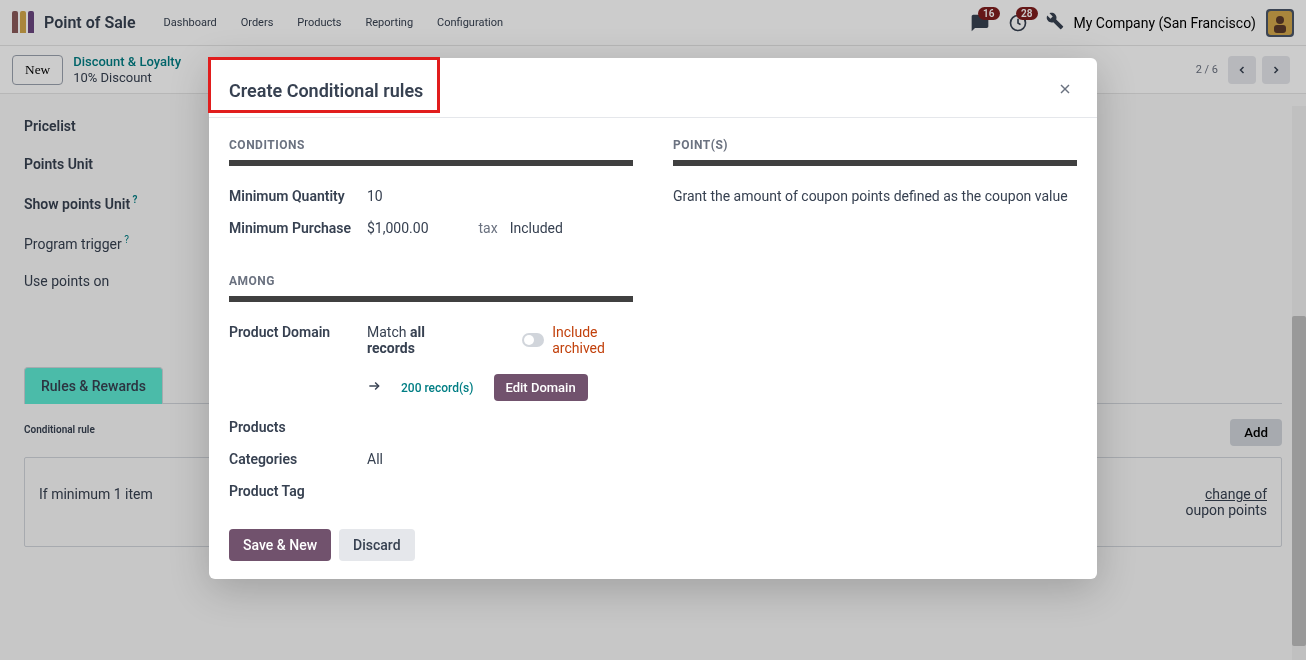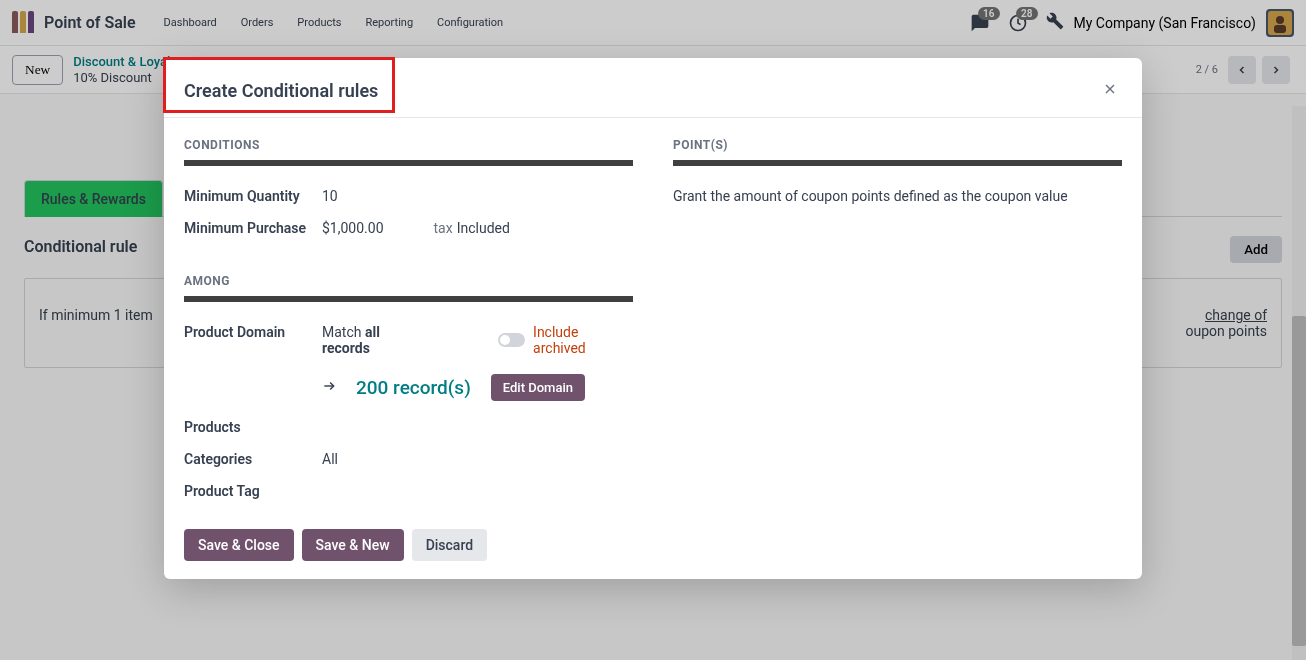--- a/index.html
+++ b/index.html
@@ -55,21 +55,21 @@
       margin-left: auto;
       display: flex;
       align-items: center;
       gap: 10px;
     }
     .badge-wrap {
       position: relative;
       display: inline-flex;
     }
     .nav-badge {
-      background: #737373;
+      background: #7f1d1d;
       color: #fff;
       border-radius: 10px;
       padding: 1px 5px;
       font-size: 10px;
       font-weight: 600;
       position: absolute;
       top: -6px;
       right: -10px;
     }
     .avatar {
@@ -163,27 +163,27 @@
       border-bottom: 1px solid #d1d5db;
       margin-top: 70px;
     }
     .tab {
       padding: 10px 16px;
       font-size: 14px;
       font-weight: 500;
       color: #374151;
       border: 1px solid #d1d5db;
       border-bottom: none;
-      background: #22c55e;
+      background: #5eead4;
       border-radius: 4px 4px 0 0;
       margin-bottom: -1px;
     }
     .section-title-bg {
       font-weight: 600;
-      font-size: 16px;
+      font-size: 10px;
       padding: 20px 0 12px 0;
     }
     .btn-add {
       float: right;
       background: #d1d5db;
       border: none;
       padding: 6px 14px;
       border-radius: 4px;
       font-weight: 500;
       cursor: pointer;
@@ -209,21 +209,21 @@
       top: 0; left: 0; right: 0; bottom: 0;
       background: rgba(0,0,0,0.2);
       display: flex;
       align-items: flex-start;
       justify-content: center;
     }
     
     
     .modal {
       background: #fff;
-      width: 978px;
+      width: 888px;
       margin-top: 58px;
       border-radius: 6px;
       box-shadow: 0 10px 40px rgba(0,0,0,0.2);
       position: relative;
     }
     .modal-header {
       display: flex;
       align-items: center;
       justify-content: space-between;
       padding: 18px 20px 12px 20px;
@@ -319,21 +319,21 @@
       gap: 20px;
       margin-top: 10px;
       margin-left: 138px;
     }
     .arrow-icon {
       color: #374151;
     }
     .record-link {
       color: #017e84;
       font-weight: 500;
-      font-size: 19px;
+      font-size: 12px;
     }
     .btn-purple {
       background: #71526d;
       color: #fff;
       border: none;
       padding: 6px 12px;
       border-radius: 4px;
       font-weight: 500;
       cursor: pointer;
       font-size: 13px;
@@ -446,20 +446,27 @@
     </button>
     <button class="pager-btn">
       <svg width="12" height="12" viewBox="0 0 24 24" fill="none" stroke="#374151" stroke-width="3">
           <polyline points="9 18 15 12 9 6"></polyline>
         </svg>
     </button>
   </div>
 </div>
 
 <div class="bg-content">
+  <div style="display:flex;flex-direction:column;gap:6px;width:220px">
+    <div class="bg-label">Pricelist</div>
+    <div class="bg-label">Points Unit</div>
+    <div class="bg-label"><span>Show points Unit</span><span class="q"> ?</span></div>
+    <div class="bg-label" style="font-weight:400"><span>Program trigger</span><span class="q"> ?</span></div>
+    <div class="bg-label" style="font-weight:400">Use points on</div>
+  </div>
   <div class="tabs-row">
     <div class="tab">Rules &amp; Rewards</div>
   </div>
   <div style="display:flex;align-items:center">
     <div class="section-title-bg">Conditional rule</div>
     <button class="btn-add" style="margin-left:auto;margin-top:14px">Add</button>
   </div>
   <div class="rule-box">
     <span>If minimum 1 item</span>
     <div class="rule-right">
@@ -489,21 +496,21 @@
       <div class="col">
         <div class="section-head">CONDITIONS</div>
         <div class="field-row">
           <div class="field-label">Minimum Quantity</div>
           <div class="field-value">10</div>
         </div>
         <div class="field-row">
           <div class="field-label">Minimum Purchase</div>
           <div class="field-value">$1,000.00</div>
           <span class="tax-label">tax</span>
-          <span style="margin-left:4px">Included</span>
+          <span style="margin-left:12px">Included</span>
         </div>
 
         <div class="section-head" style="margin-top:30px">AMONG</div>
         <div class="field-row">
           <div class="field-label">Product Domain</div>
           <div class="match-row">
             <span><span>Match </span><b>all records</b></span>
             <div class="toggle"></div>
             <span class="toggle-label">Include archived</span>
           </div>
@@ -528,18 +535,17 @@
         <div class="field-row">
           <div class="field-label">Product Tag</div>
         </div>
       </div>
       <div class="col">
         <div class="section-head">POINT(S)</div>
         <div class="points-text">Grant the amount of coupon points defined as the coupon value</div>
       </div>
     </div>
     <div class="modal-footer">
-      <button class="btn-primary">Save &amp; Close</button>
       <button class="btn-primary">Save &amp; New</button>
       <button class="btn-secondary">Discard</button>
     </div>
   </div>
 </div>
 
 </body></html>

